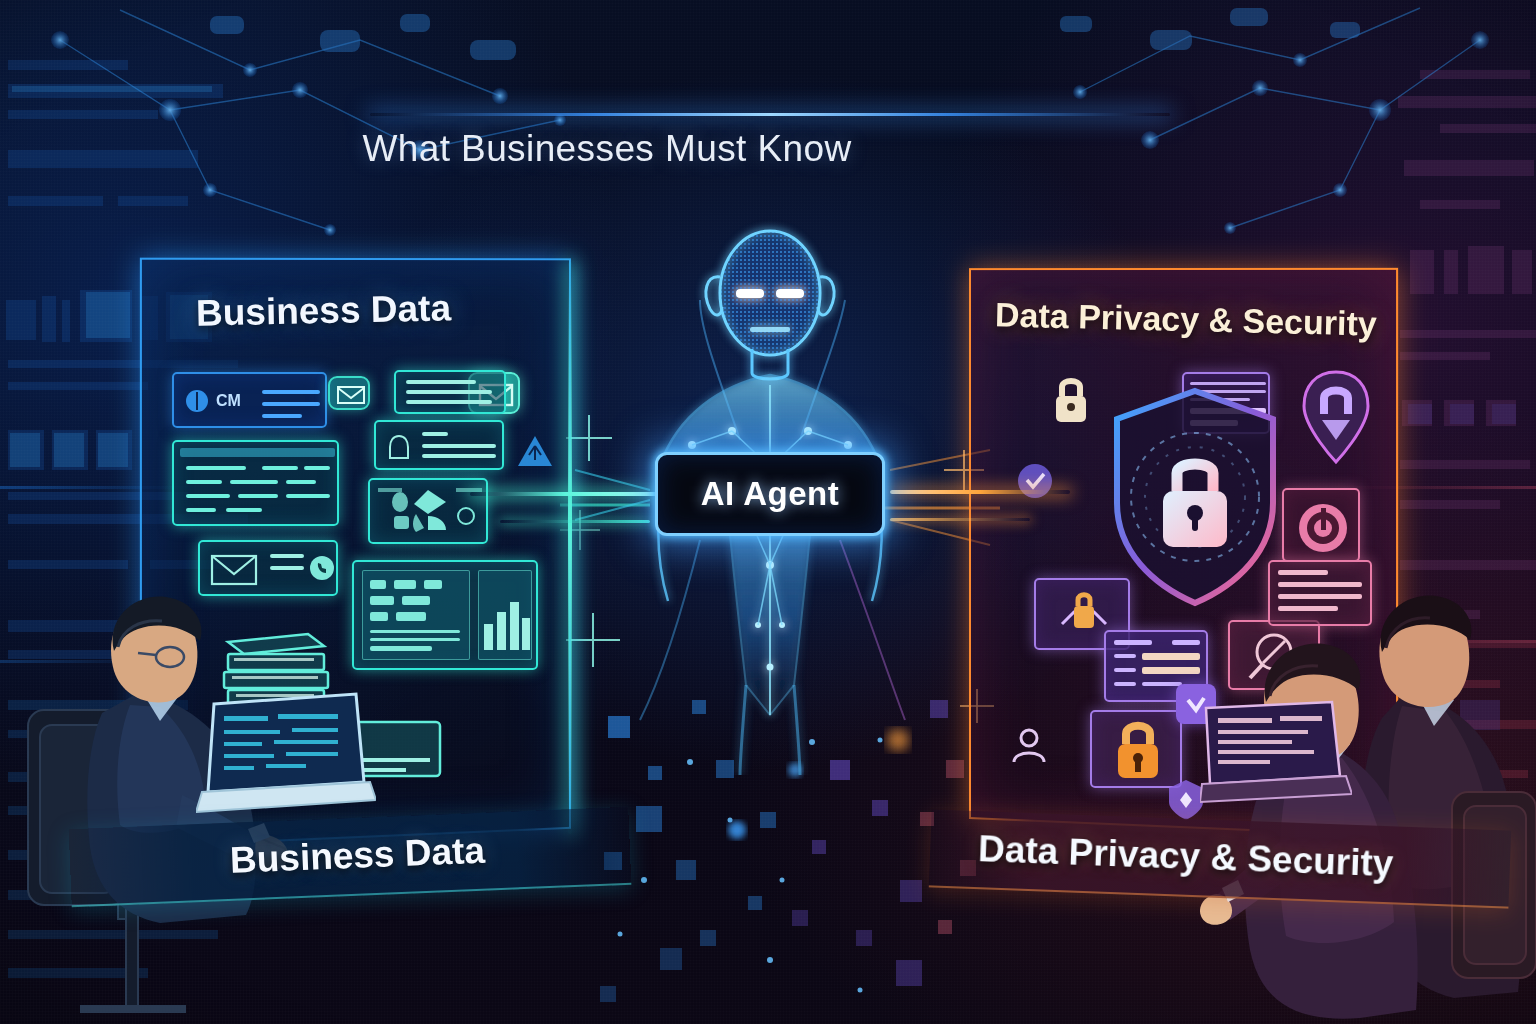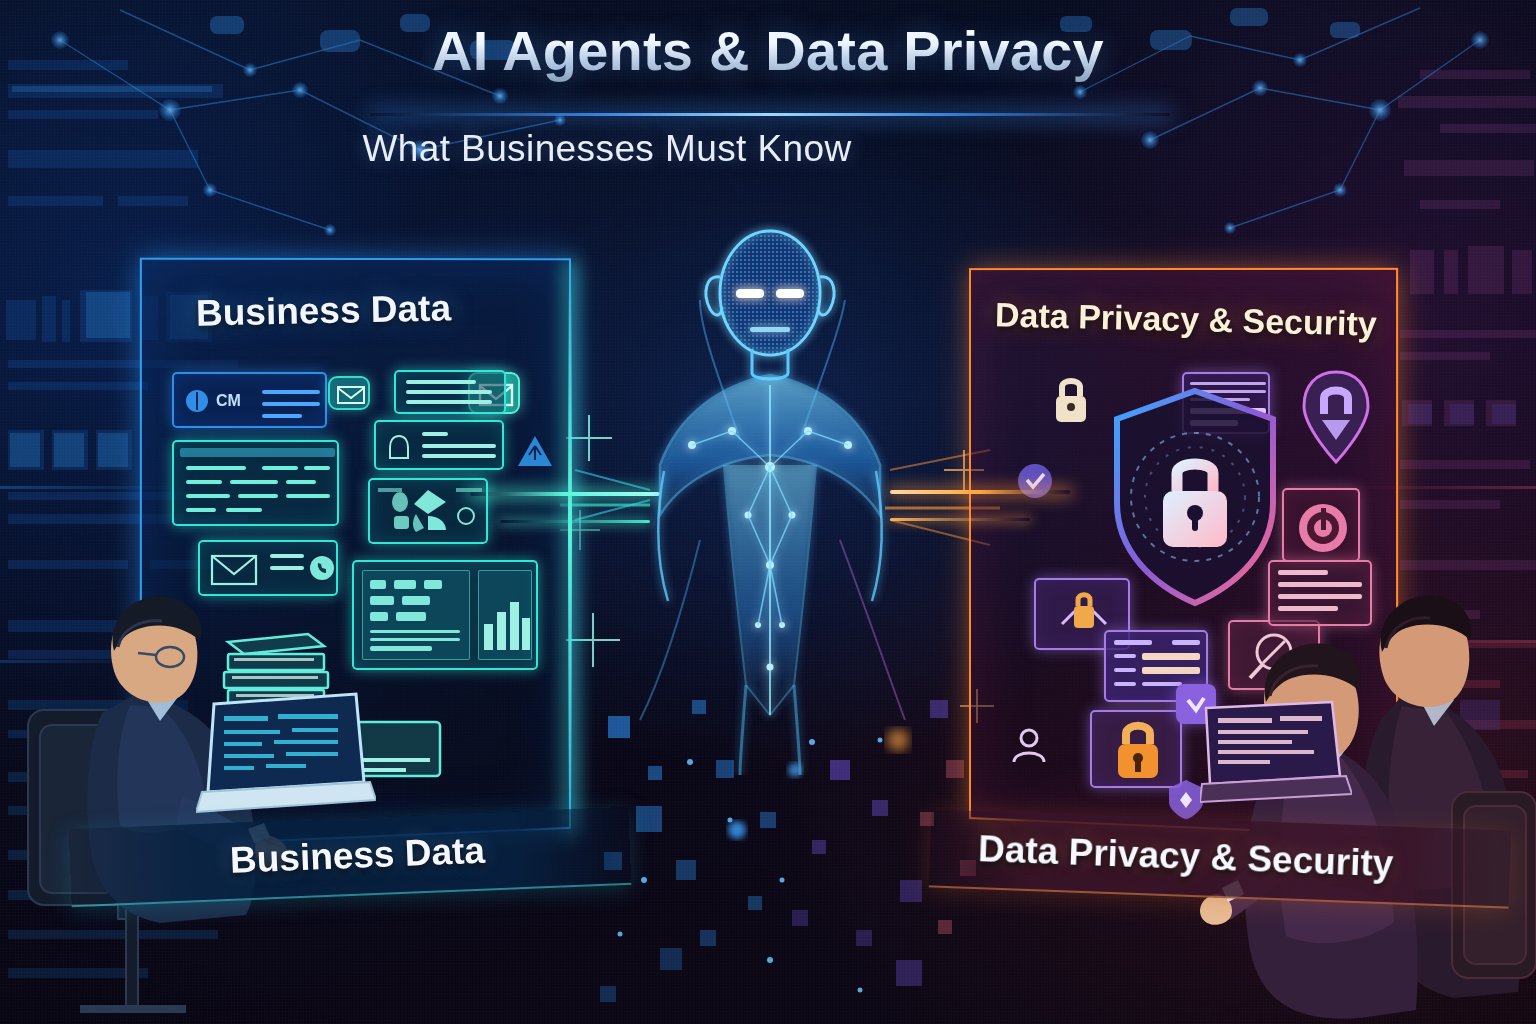--- a/index.html
+++ b/index.html
@@ -335,23 +335,20 @@
     <g>
       <rect x="0" y="486" width="200" height="3" fill="url(#gL)" opacity=".7"></rect>
       <rect x="0" y="660" width="170" height="3" fill="url(#gL)" opacity=".5"></rect>
       <rect x="1336" y="486" width="200" height="3" fill="url(#gR)" opacity=".7"></rect>
       <rect x="1366" y="640" width="170" height="3" fill="url(#gR)" opacity=".5"></rect>
     </g>
   </svg>
 
   <div class="noise"></div>
 
-  <div class="titlewrap">
-    <div class="title">AI Agents &amp; Data Privacy</div>
-  </div>
   <div class="divider"></div>
   <div class="subtitle">What Businesses Must Know</div>
 
   <div class="panel panel-left"></div>
   <div class="panel-title pt-left">Business Data</div>
 
   <div class="card c-blue" style="left:172px;top:372px;width:155px;height:56px;">
     <div class="ic" style="left:10px;top:14px;width:26px;height:26px;">
       <svg width="26" height="26" viewBox="0 0 26 26">
           <circle cx="13" cy="13" r="11" fill="#2f8fe8"></circle>
@@ -662,20 +659,23 @@
         <path d="M150 350 L128 300 M150 350 L172 300"></path>
           <path d="M138 410 L150 350 L162 410"></path>
         <path d="M72 230 L112 216 M228 230 L188 216"></path>
       </g>
 
       <path d="M126 470 C122 520 120 548 120 560" fill="none" stroke="#4ab4f0" stroke-width="3" opacity=".5"></path>
       <path d="M174 470 C178 520 180 548 180 560" fill="none" stroke="#4ab4f0" stroke-width="3" opacity=".5"></path>
     </g>
   </svg>
 
+  <div class="agent-node">
+    <span class="agent-label">AI Agent</span>
+  </div>
 
   <svg class="person" style="left:10px;top:585px;width:400px;height:439px;" viewBox="0 0 400 439">
 
     <g fill="#141c2c" stroke="#2a3a52" stroke-width="2">
       <rect x="18" y="125" width="100" height="195" rx="16"></rect>
       <rect x="30" y="140" width="76" height="168" rx="12" fill="#1a2538"></rect>
       <rect x="84" y="258" width="130" height="22" rx="9"></rect>
       <rect x="108" y="276" width="14" height="58"></rect>
       <rect x="116" y="324" width="12" height="100"></rect>
       <path d="M70 424 L176 424" stroke="#2a3a52" stroke-width="8"></path>

